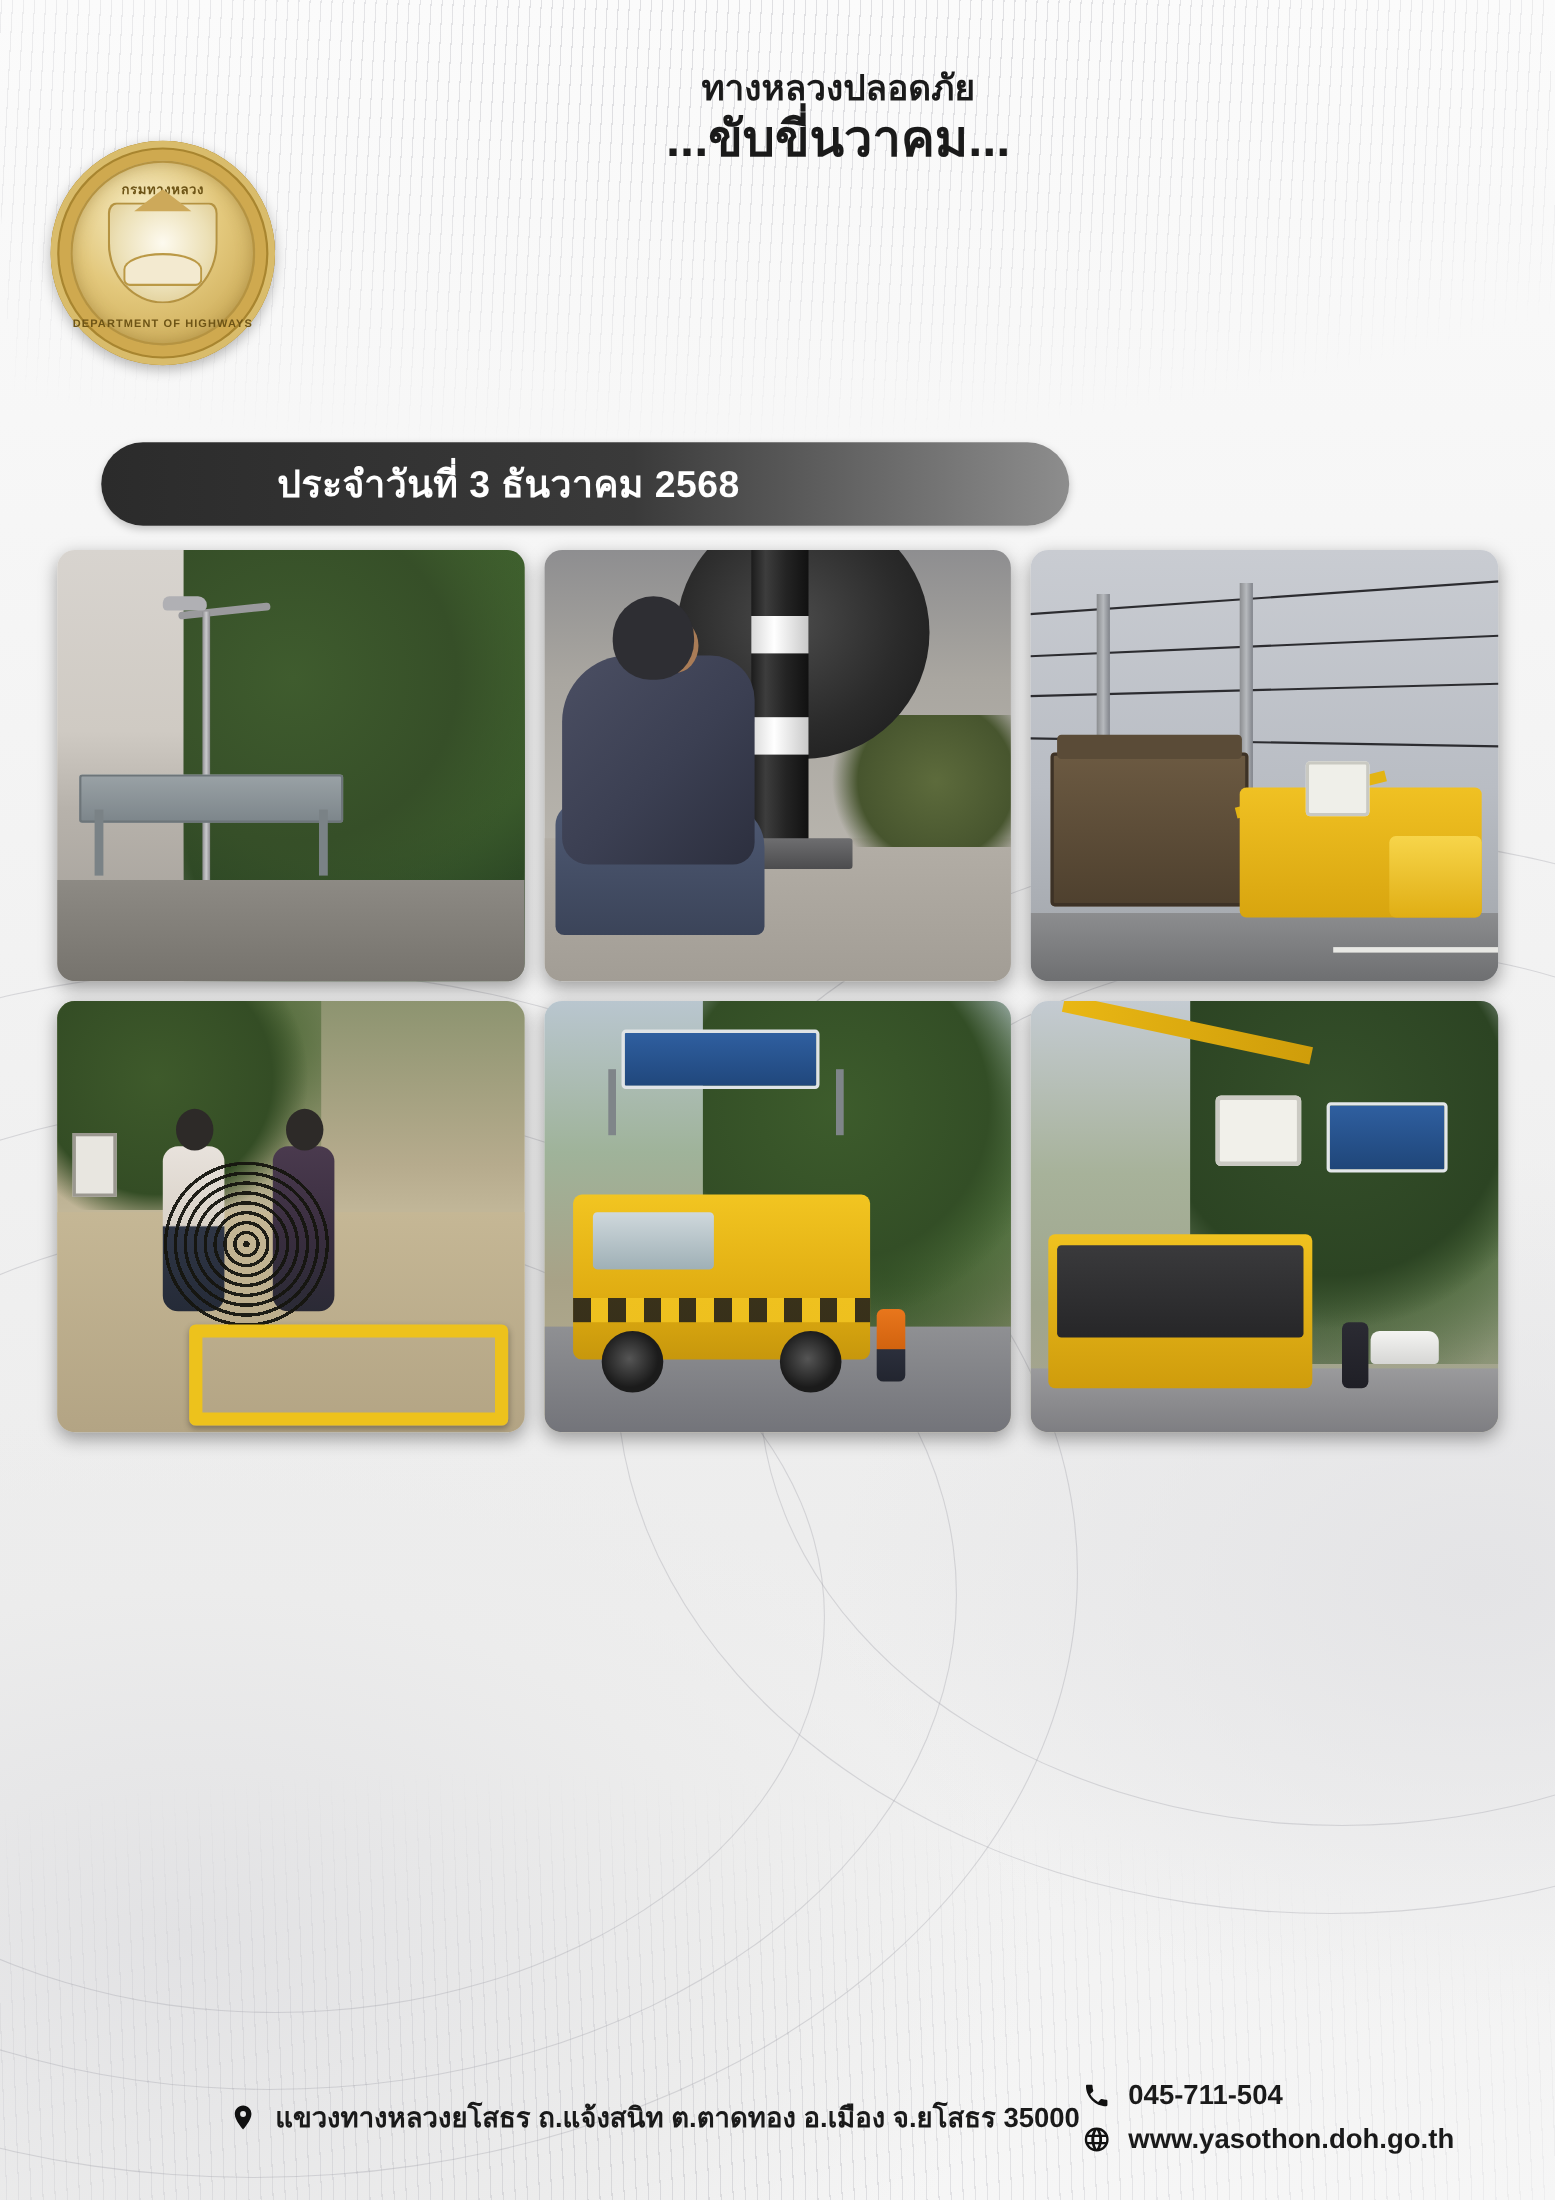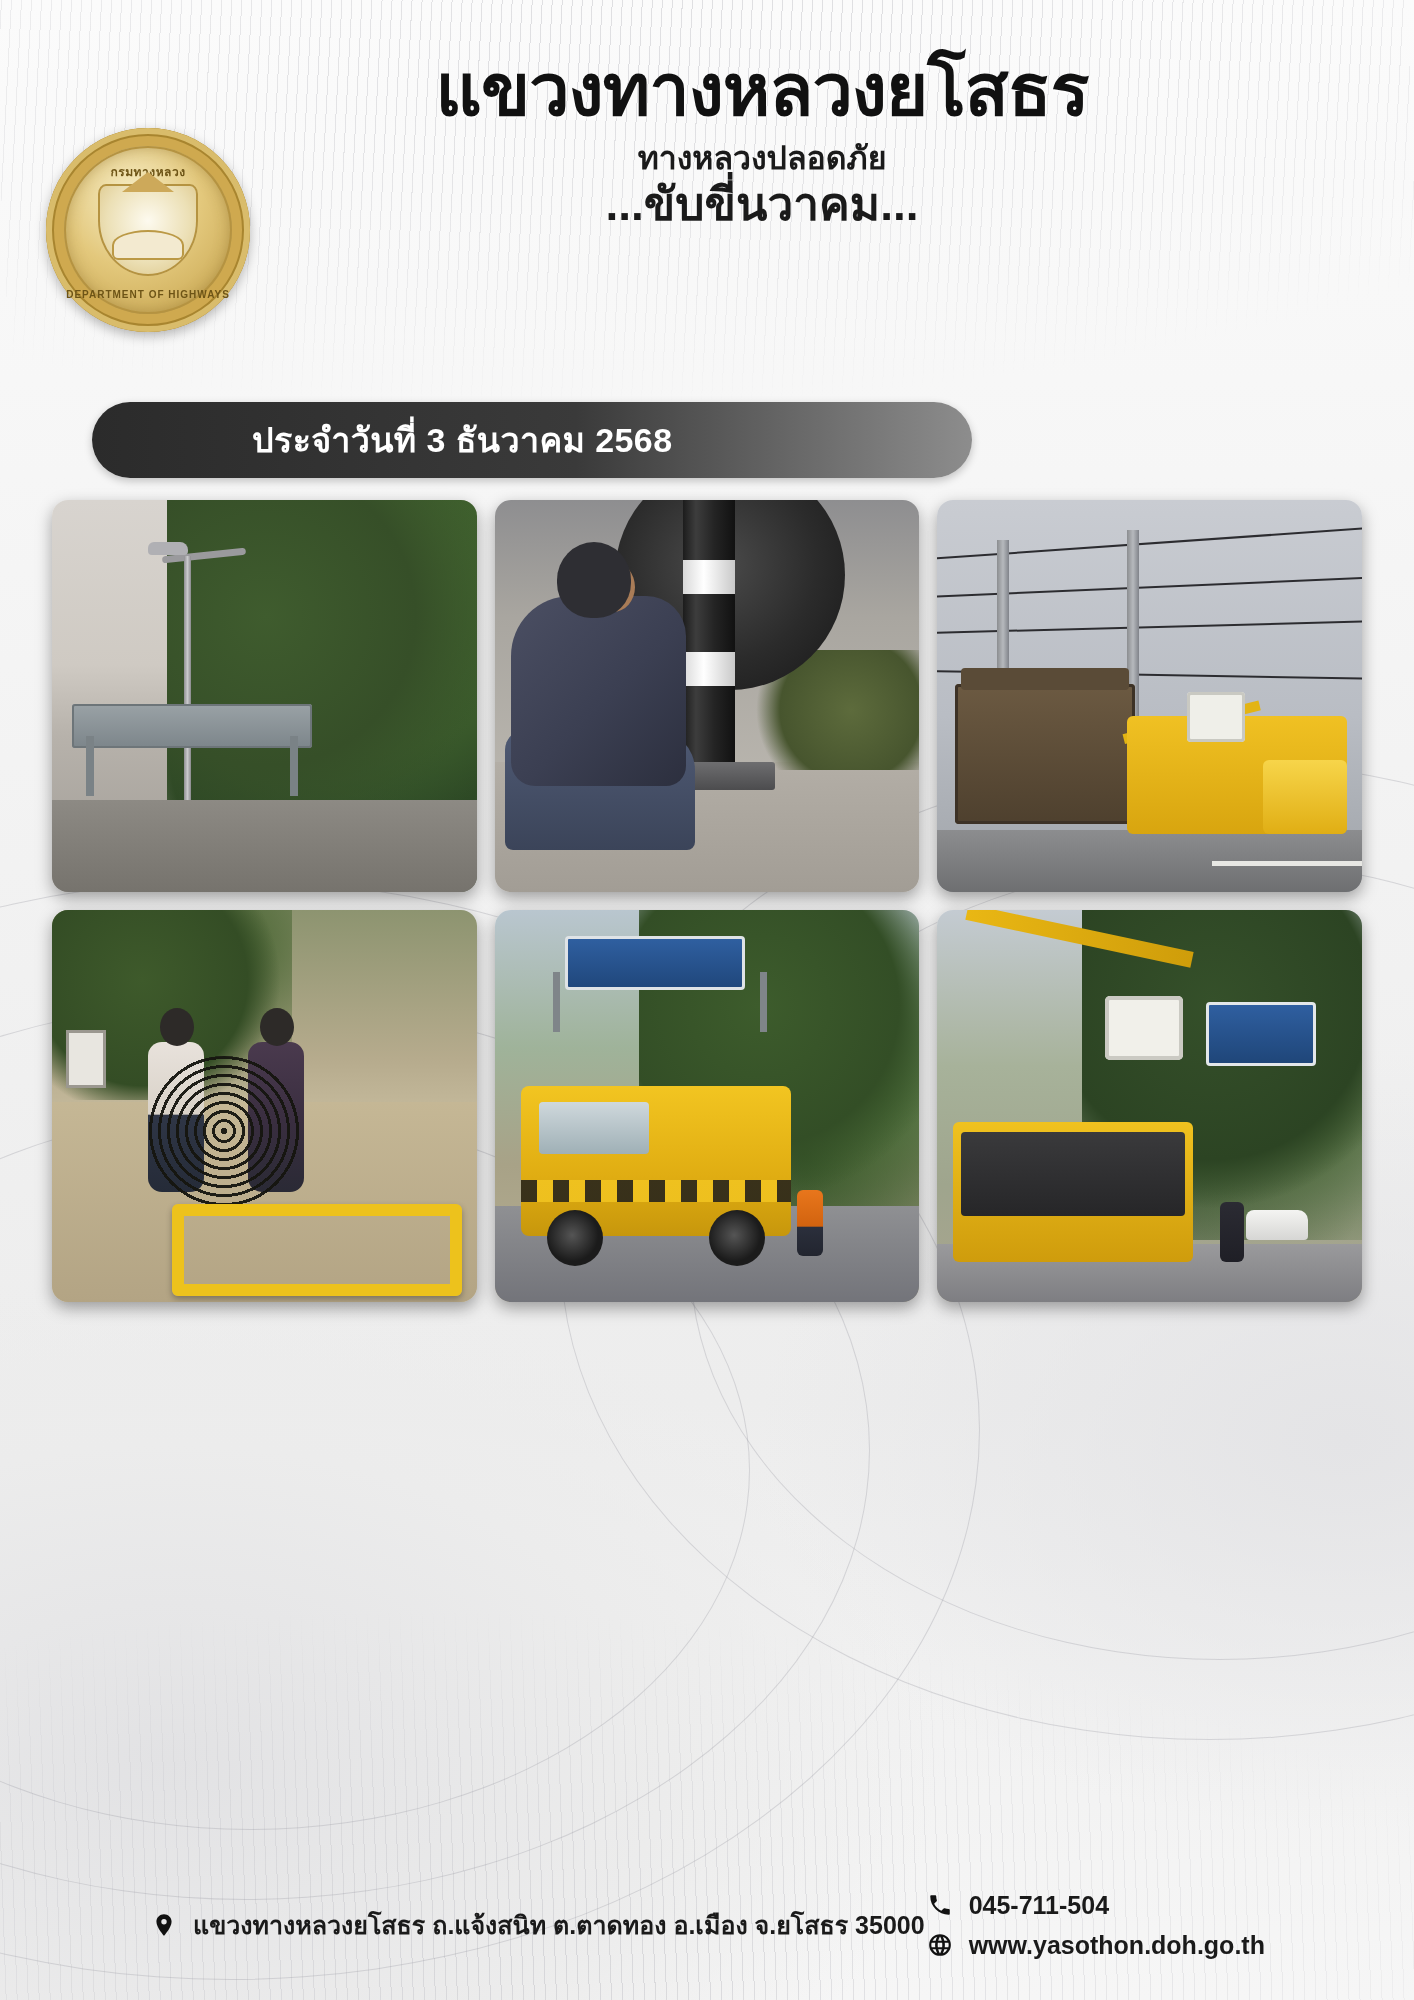--- a/index.html
+++ b/index.html
@@ -456,24 +456,24 @@
     font-weight: 700;
     color: #1d1d1d;
     line-height: 1.42;
   }
 
   
   .footer {
     position: absolute;
     left: 0; right: 0; bottom: 0;
     height: 150px;
-    padding: 0 58px;
+    padding: 0 92px;
     display: flex;
     align-items: center;
-    justify-content: center;
+    justify-content: flex-end;
   }
   .footer-left, .footer-right { display: flex; flex-direction: column; gap: 10px; }
   .f-row { display: flex; align-items: center; gap: 14px; }
   .f-text { font-size: 25px; color: #1a1a1a; font-weight: 600; }
   .f-icon {
     width: 30px; height: 30px; flex: 0 0 30px;
     display: flex; align-items: center; justify-content: center;
     color: #111;
   }
   .f-icon svg { width: 26px; height: 26px; fill: #111; }
@@ -494,21 +494,20 @@
 
   <div class="seal">
     <div class="seal-inner">
       <div class="seal-text-top">กรมทางหลวง</div>
       <div class="seal-core"></div>
       <div class="seal-text-bottom">DEPARTMENT OF HIGHWAYS</div>
     </div>
   </div>
 
   <div class="titles">
-    <div class="title-main">แขวงทางหลวงยโสธร</div>
     <div class="title-sub1">ทางหลวงปลอดภัย</div>
     <div class="title-sub2">...ขับขี่นวาคม...</div>
   </div>
 
 </div>
 
 <div class="date-bar-wrap">
   <div class="date-bar">
     <span class="date-text">ประจำวันที่ 3 ธันวาคม 2568</span>
   </div>

